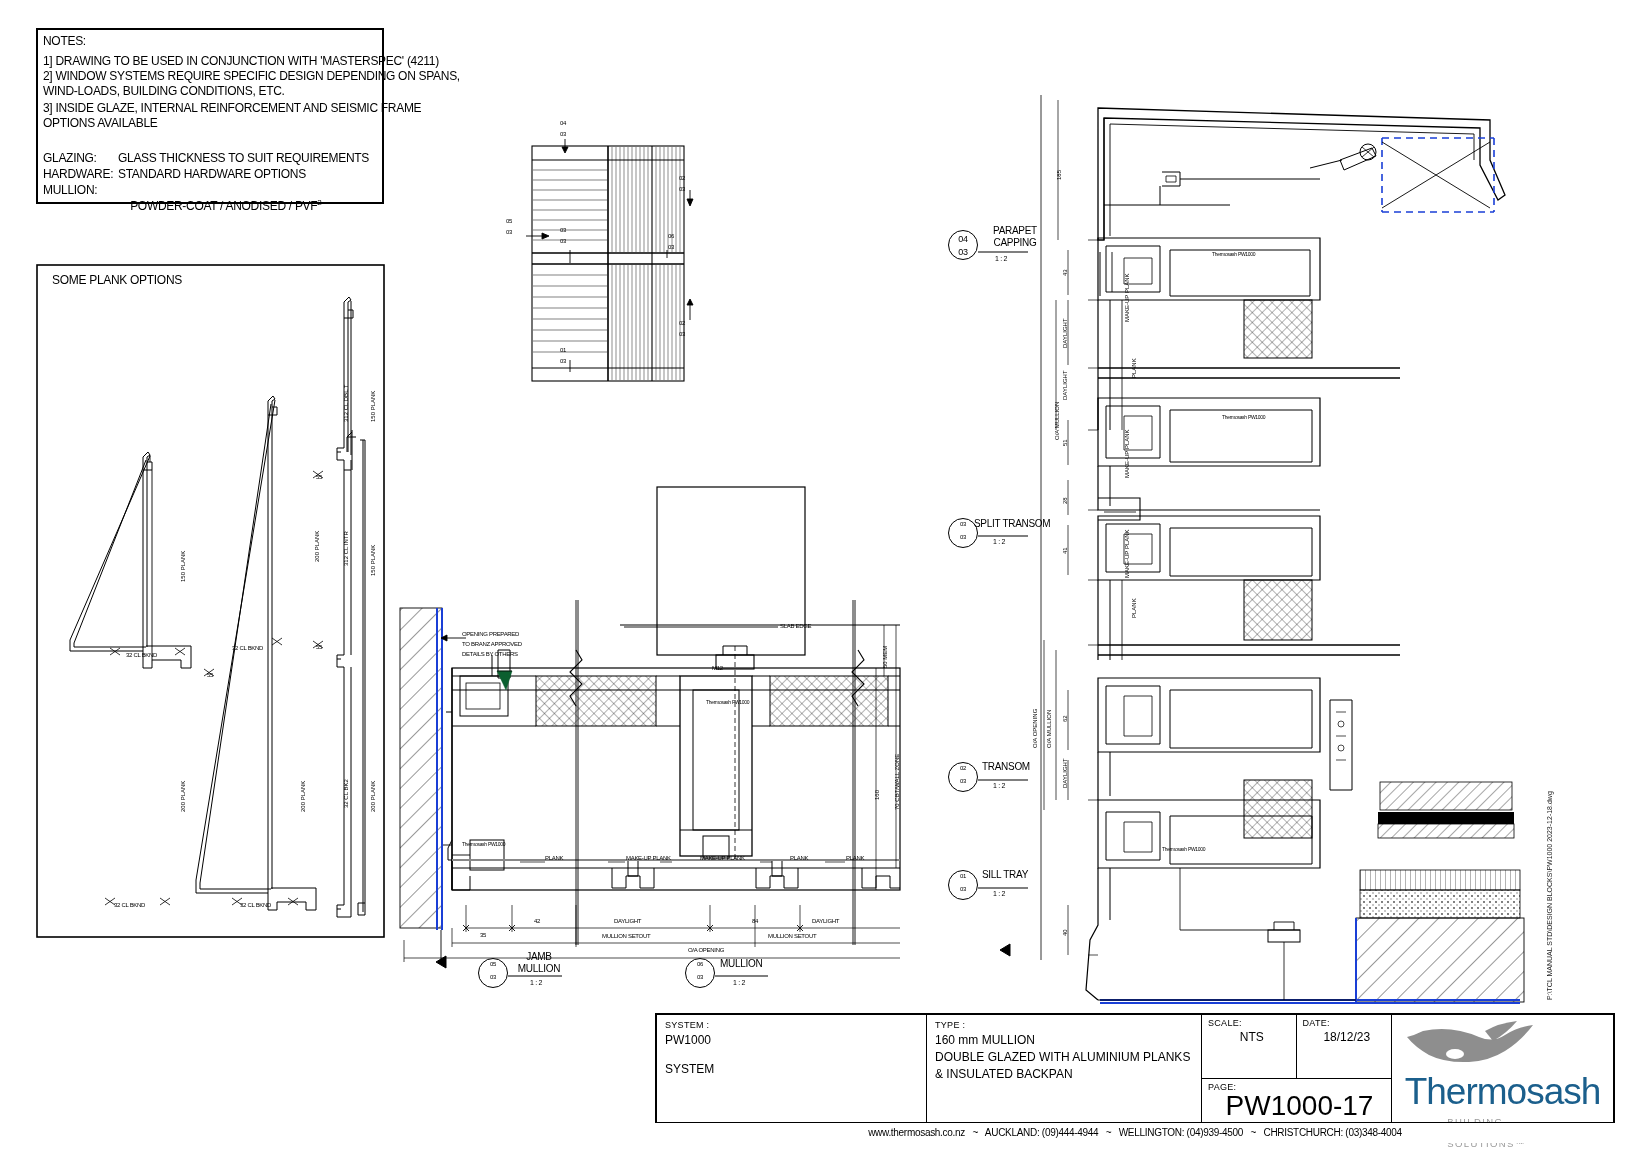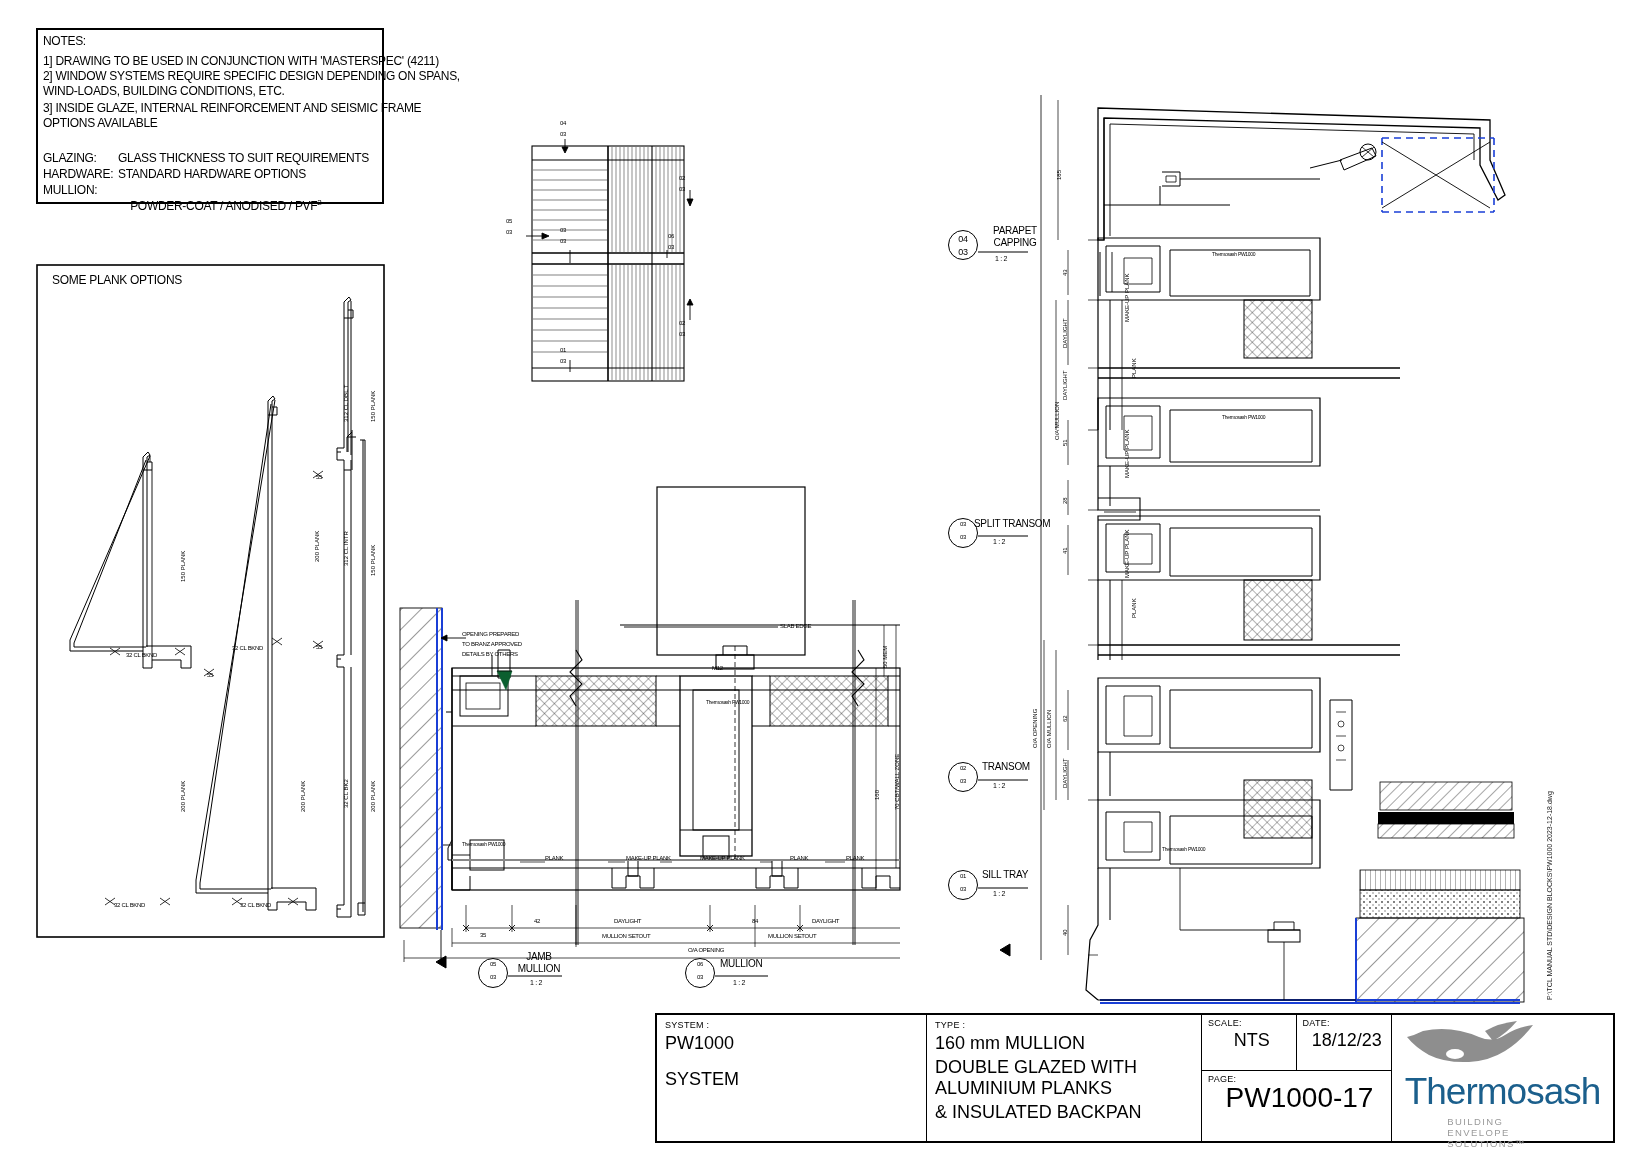--- a/index.html
+++ b/index.html
@@ -52,25 +52,25 @@
   #titleblock {
     position: absolute;
     left: 655px; top: 1013px;
     width: 960px; height: 130px;
     border: 2px solid #000;
     background: #fff;
     display: flex;
   }
   .tb-cell { border-right: 1.5px solid #000; position: relative; }
   .tb-label { font-size: 9px; letter-spacing: 0.3px; }
-  .tb-val { font-size: 18px; letter-spacing: 0px; }
+  .tb-val { font-size: 12px; letter-spacing: 0px; }
   #tb-system { width: 270px; padding: 5px 0 0 8px; }
   #tb-type { width: 275px; padding: 5px 0 0 8px; }
   #tb-scaledate { width: 190px; display: flex; flex-direction: column; }
-  #tb-sd-top { height: 56px; display: flex; border-bottom: 1.5px solid #000; }
+  #tb-sd-top { height: 64px; display: flex; border-bottom: 1.5px solid #000; }
   #tb-scale { width: 95px; border-right: 1.5px solid #000; padding: 3px 0 0 6px; }
   #tb-date { width: 95px; padding: 3px 0 0 6px; }
   #tb-page { flex: 1; padding: 3px 0 0 6px; }
   #tb-logo { flex: 1; position: relative; }
   .tb-v-center { text-align: center; display: block; margin-top: 2px; }
   #footerbar {
     position: absolute;
     left: 655px; top: 1122px;
     width: 960px; height: 21px;
     border-top: 1.5px solid #000;
@@ -696,14 +696,17 @@
       <svg width="220" height="50" viewBox="0 0 220 50" style="position:absolute; left:50%; top:6px; transform:translateX(-50%);">
         <path d="M30 10 Q58 4 86 16 Q100 22 112 14 Q124 6 140 4 Q128 20 112 30 Q96 40 76 41 Q52 42 36 34 Q22 26 14 16 Q22 14 30 10 Z" fill="#8e8e8e"></path>
         <path d="M92 10 Q106 2 124 0 Q114 12 100 20 Z" fill="#8e8e8e"></path>
         <ellipse cx="62" cy="33" rx="9" ry="5" fill="#ffffff"></ellipse>
       </svg>
       <div class="logo-word" style="top:56px;">Thermosash</div>
       <div class="logo-sub" style="top:101px;">BUILDING ENVELOPE SOLUTIONS™</div>
     </div>
   </div>
 
+  <div id="footerbar">
+    <div class="txt t10" style="left:0; right:0; top:4px; width:100%; text-align:center; position:absolute;">www.thermosash.co.nz   ~   AUCKLAND: (09)444-4944   ~   WELLINGTON: (04)939-4500   ~   CHRISTCHURCH: (03)348-4004</div>
+  </div>
 
 </div>
 
 </body></html>

